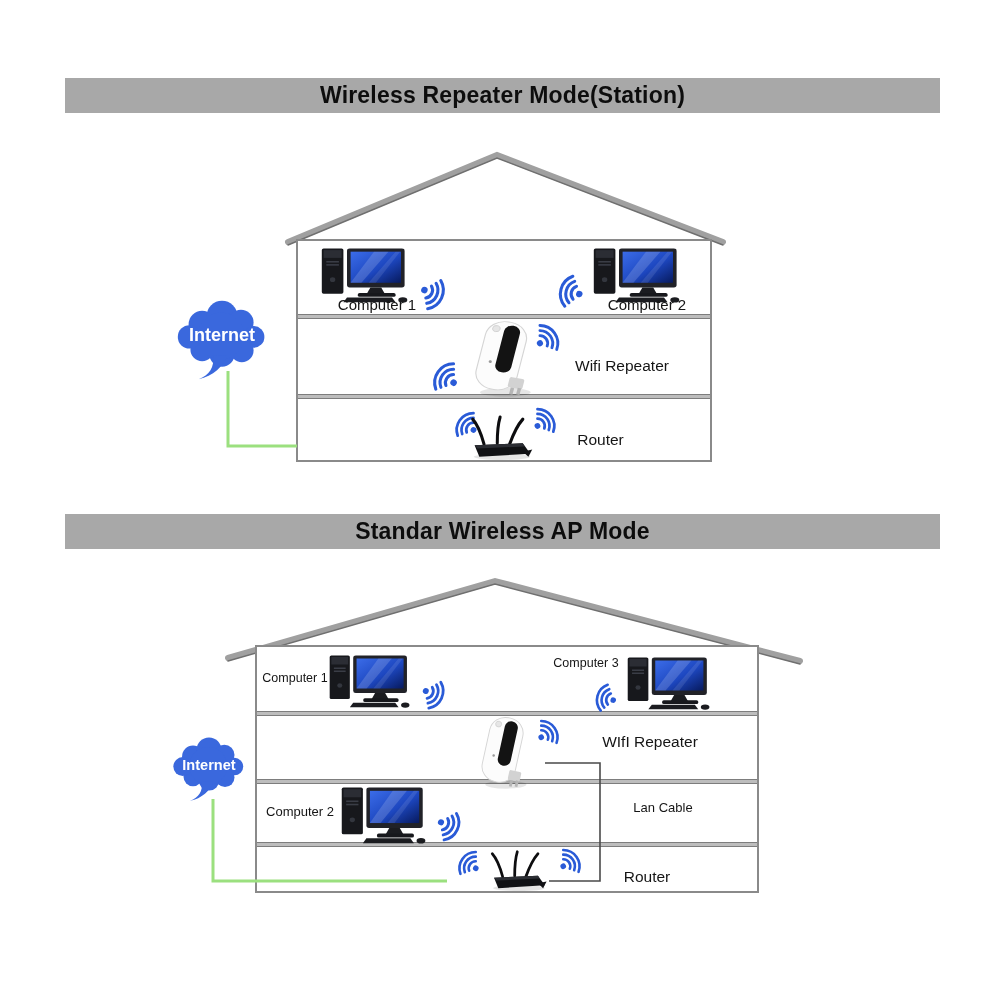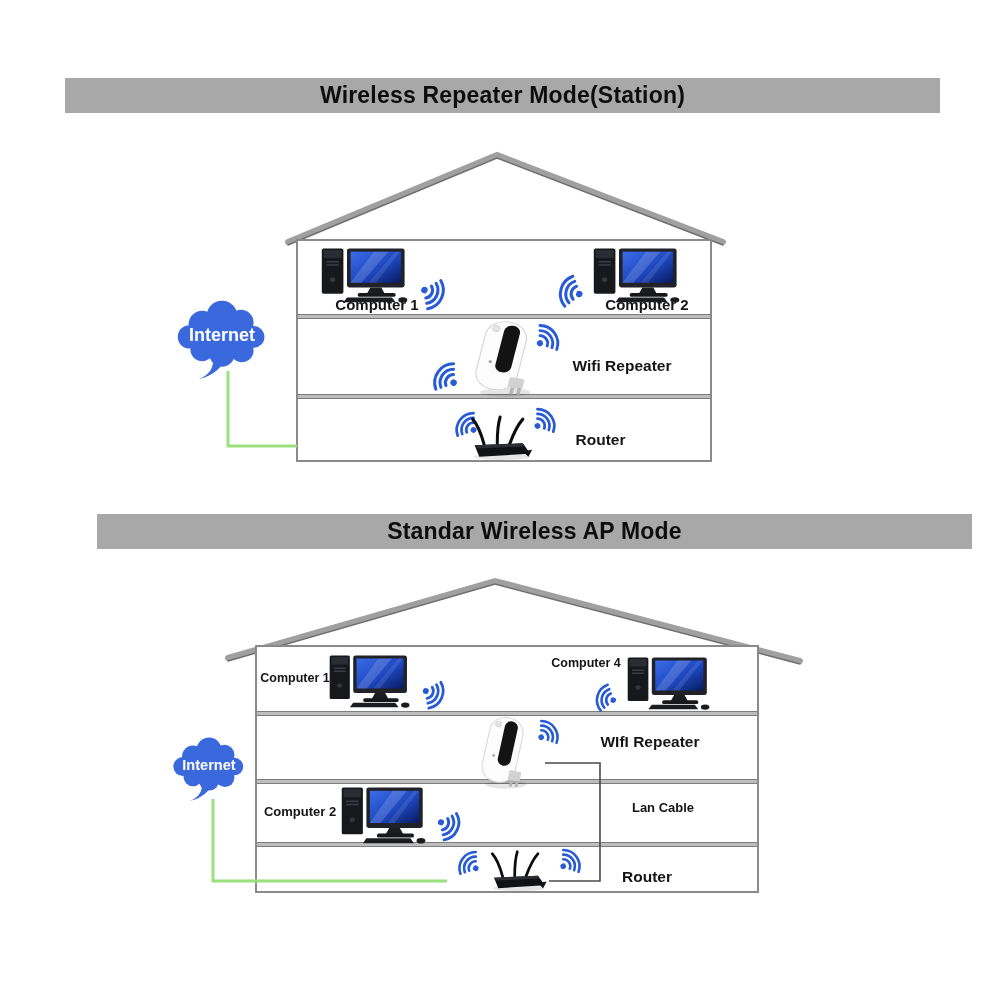--- a/index.html
+++ b/index.html
@@ -4,21 +4,21 @@
 <style>
   html,body{margin:0;padding:0;background:#fff;}
   #canvas{position:relative;width:1001px;height:1001px;background:#fff;overflow:hidden;
           font-family:"Liberation Sans",sans-serif;}
   .hdr{position:absolute;left:65px;width:875px;height:35px;background:#a8a8a8;
        display:flex;align-items:center;justify-content:center;
        font-weight:bold;font-size:23px;color:#0d0d0d;letter-spacing:.2px;}
   .house-body{position:absolute;background:#fff;border:2px solid #8a8a8a;box-sizing:border-box;z-index:1;}
   .divider{position:absolute;height:3px;background:#bdbdbd;border-top:1px solid #7d7d7d;
            border-bottom:1px solid #7d7d7d;z-index:2;}
-  .lbl{position:absolute;font-weight:bold;color:#151515;text-align:center;z-index:4;white-space:nowrap;}
+  .lbl{position:absolute;font-weight:normal;color:#151515;text-align:center;z-index:4;white-space:nowrap;}
   .dev{position:absolute;z-index:3;}
   .wifi{position:absolute;z-index:3;color:#2a5bd7;}
   .cloud{position:absolute;z-index:3;}
   .cloud text{font-family:"Liberation Sans",sans-serif;font-weight:bold;fill:#ffffff;}
   svg{display:block;overflow:visible;}
   #roof-layer,#cable-layer{position:absolute;left:0;top:0;z-index:0;pointer-events:none;}
   #cable-layer{z-index:5;}
 </style>
 </head>
 <body>
@@ -147,38 +147,38 @@
   <svg class="wifi" style="left:530px;top:404px;width:32px;height:32px;transform:rotate(-35deg);">
       <use href="#sym-wifi"></use>
     </svg>
   <div class="lbl" style="left:563px;top:431px;width:75px;font-size:15.5px;">Router</div>
 
   <svg class="cloud" style="left:175px;top:299px;width:94px;height:83px;color:#3a68dd;" viewBox="0 0 104 92">
     <use href="#sym-cloud"></use>
     <text x="52" y="47" text-anchor="middle" font-size="20">Internet</text>
   </svg>
 
-  <div class="hdr" style="top:514px;margin-left:32px;">
+  <div class="hdr" style="top:514px;">
     <span>Standar Wireless AP Mode</span>
   </div>
 
   <div class="house-body" style="left:255px;top:645px;width:504px;height:248px;"></div>
   <div class="divider" style="left:257px;top:711px;width:500px;"></div>
   <div class="divider" style="left:257px;top:779px;width:500px;"></div>
   <div class="divider" style="left:257px;top:842px;width:500px;"></div>
 
   <div class="lbl" style="left:258px;top:671px;width:74px;font-size:12.5px;">Computer 1</div>
   <svg class="dev" style="left:328px;top:654px;width:84px;height:54px;">
       <use href="#sym-pc"></use>
     </svg>
   <svg class="wifi" style="left:419px;top:679px;width:33px;height:33px;transform:rotate(25deg);">
       <use href="#sym-wifi"></use>
     </svg>
 
-  <div class="lbl" style="left:550px;top:656px;width:72px;font-size:12.5px;">Computer 4</div>
+  <div class="lbl" style="left:550px;top:656px;width:72px;font-size:12.5px;">Computer 3</div>
   <svg class="wifi" style="left:588px;top:682px;width:31px;height:31px;transform:rotate(195deg);">
       <use href="#sym-wifi"></use>
     </svg>
   <svg class="dev" style="left:626px;top:656px;width:86px;height:54px;">
       <use href="#sym-pc"></use>
     </svg>
 
   <svg class="dev" style="left:474px;top:714px;width:60px;height:76px;">
       <use href="#sym-repeater"></use>
     </svg>

